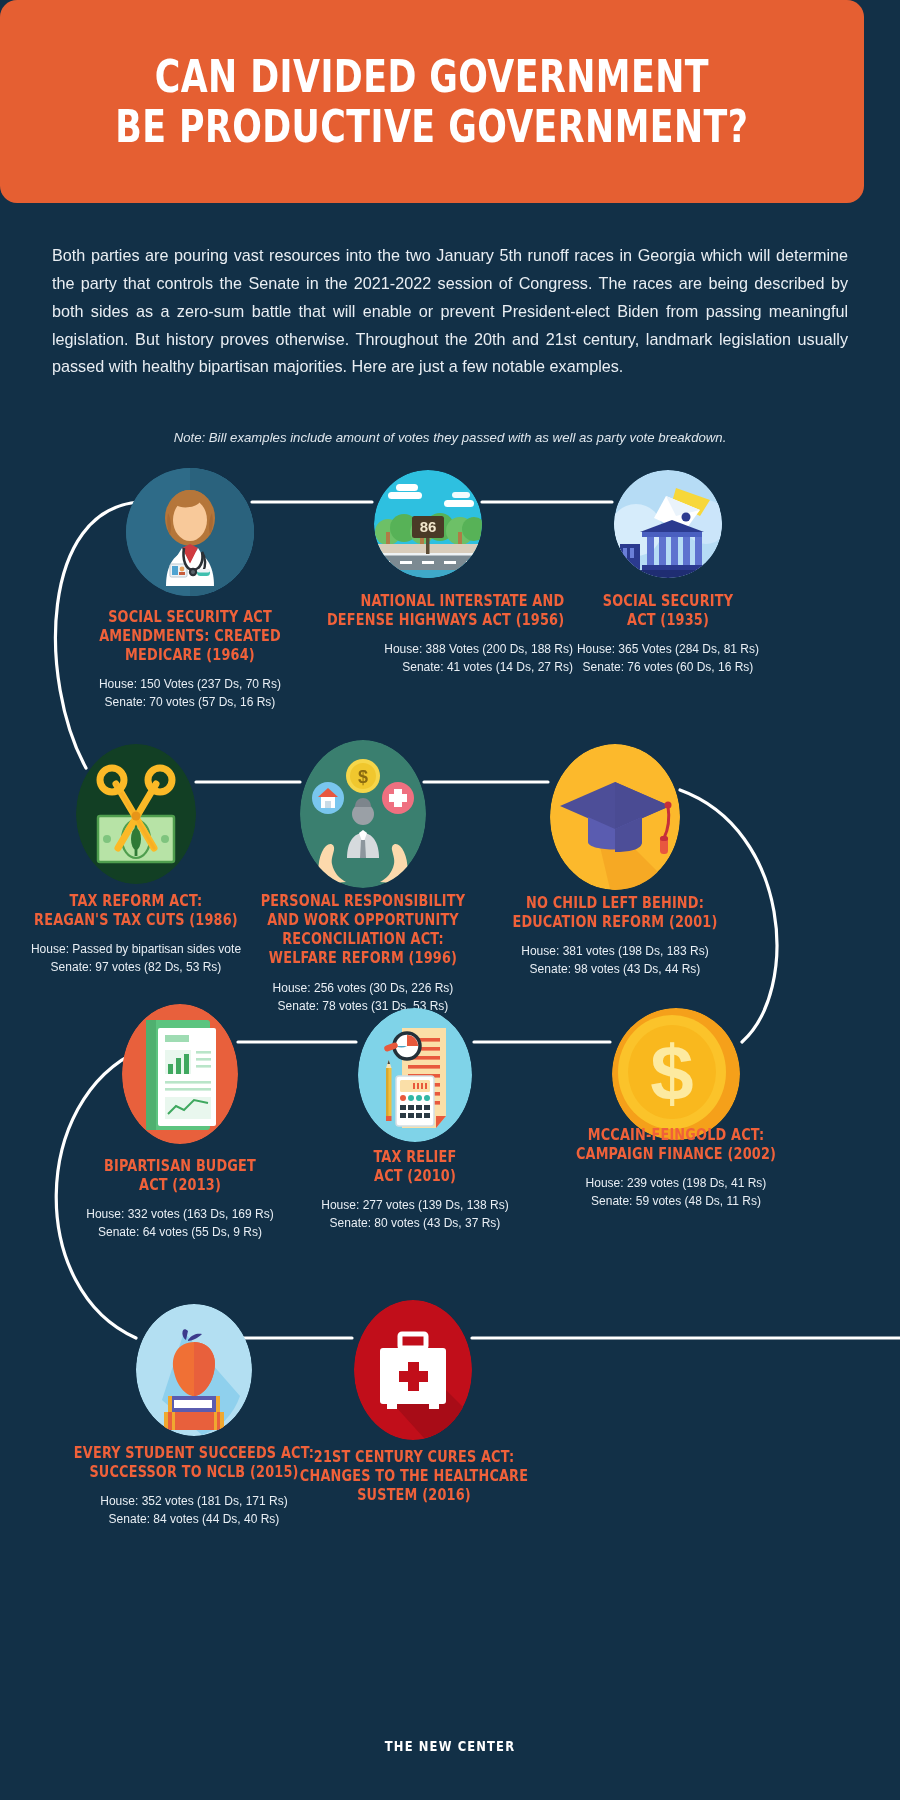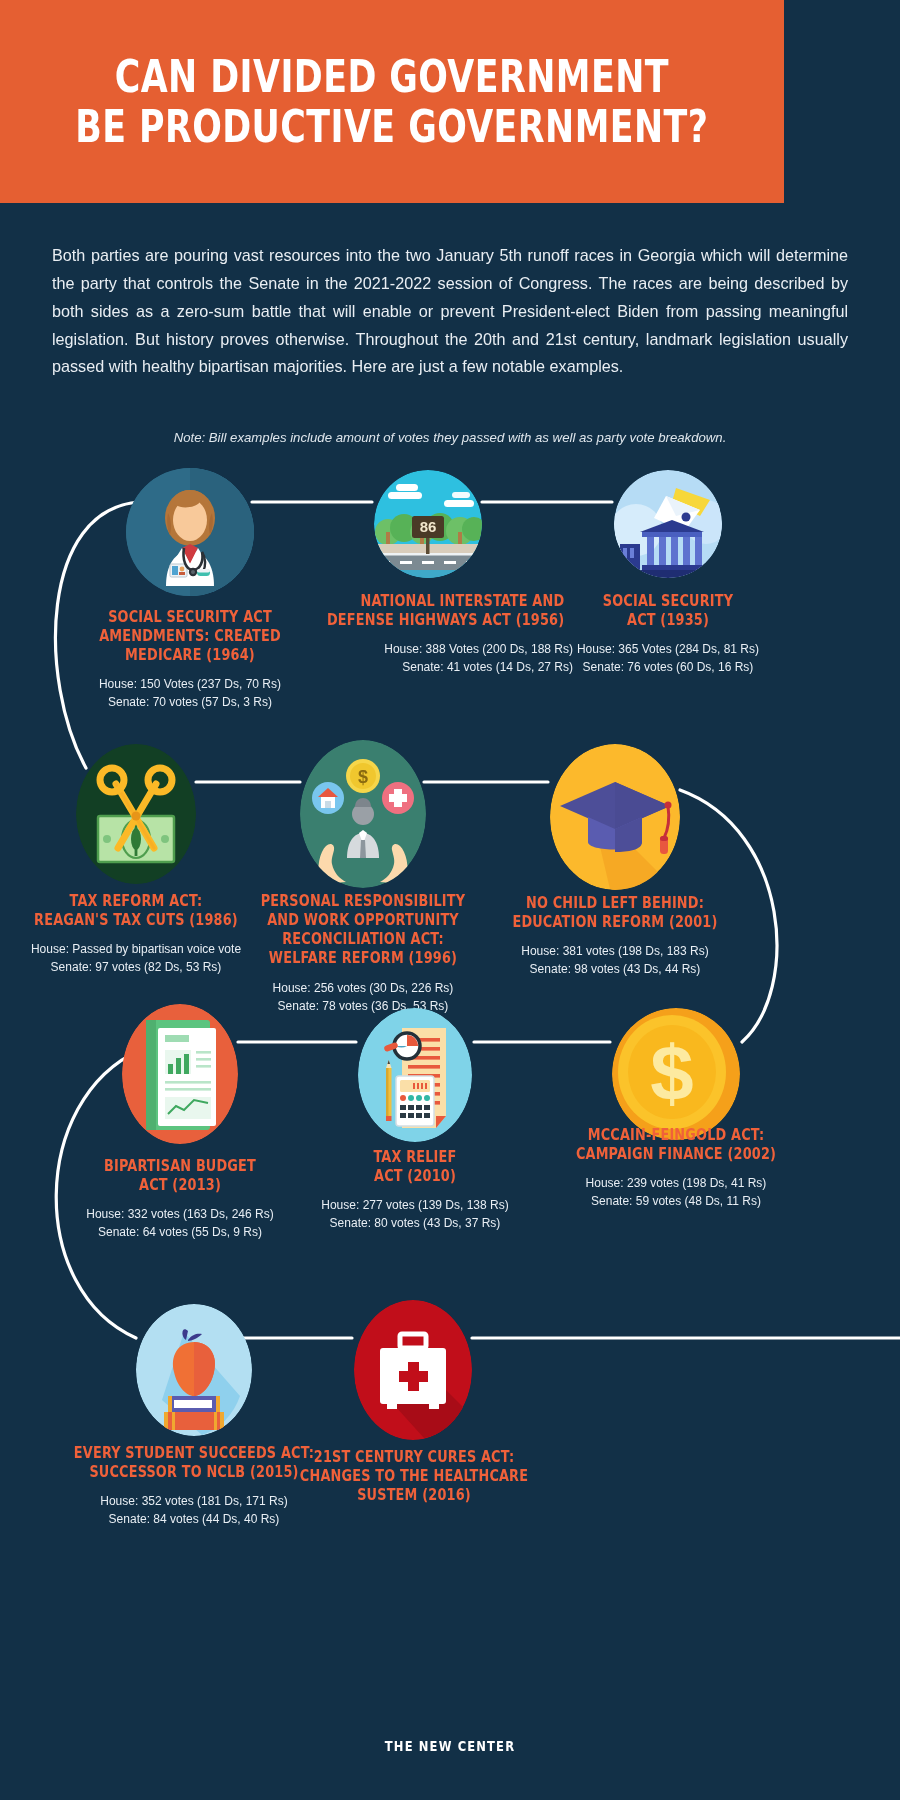--- a/index.html
+++ b/index.html
@@ -6,23 +6,23 @@
   html, body {
     width:900px; height:1800px;
     background:#123047;
     font-family:"Liberation Sans", sans-serif;
     overflow:hidden;
   }
   .page { position:relative; width:900px; height:1800px; background:#123047; }
 
   
   .header {
-    position:absolute; top:0; left:0; width:784px; height:203px;
+    position:absolute; top:0; left:0; width:864px; height:203px;
     background:#e55f32;
-    display:flex; align-items:center; justify-content:center;
+    display:flex; align-items:center; justify-content:center;border-radius:17px;
   }
   .header-title {
     color:#ffffff;
     font-family:"Liberation Sans Narrow","DejaVu Sans Condensed","Liberation Sans",sans-serif;
     font-weight:bold;
     font-size:44px;
     line-height:1.12;
     letter-spacing:0.5px;
     text-align:center;
     transform:scaleX(0.88);
@@ -144,21 +144,21 @@
       </svg>
     </div>
     <div class="cap" style="left:-66px; top:140px; width:260px;">
       <div class="bill-title">
         <span class="vline">SOCIAL SECURITY ACT</span>
         <span class="vline">AMENDMENTS: CREATED</span>
         <span class="vline">MEDICARE (1964)</span>
       </div>
       <div class="bill-votes">
         <span class="vline">House: 150 Votes (237 Ds, 70 Rs)</span>
-        <span class="vline">Senate: 70 votes (57 Ds, 3 Rs)</span>
+        <span class="vline">Senate: 70 votes (57 Ds, 16 Rs)</span>
       </div>
     </div>
   </div>
 
   <div class="node" style="left:374px; top:438px;">
     <div class="circle" style="width:108px;height:108px;">
       <svg viewBox="0 0 108 108" width="108" height="108">
         <defs>
             <clipPath id="hwclip">
               <circle cx="54" cy="54" r="54"></circle>
@@ -278,21 +278,21 @@
         <circle cx="84" cy="36" r="12" fill="none" stroke="#fbb927" stroke-width="7"></circle>
         <circle cx="60" cy="72" r="4.5" fill="#e79518"></circle>
       </svg>
     </div>
     <div class="cap" style="left:-62px; top:148px; width:244px;">
       <div class="bill-title">
         <span class="vline">TAX REFORM ACT:</span>
         <span class="vline">REAGAN'S TAX CUTS (1986)</span>
       </div>
       <div class="bill-votes">
-        <span class="vline">House: Passed by bipartisan voice vote</span>
+        <span class="vline">House: Passed by bipartisan sides vote</span>
         <span class="vline">Senate: 97 votes (82 Ds, 53 Rs)</span>
       </div>
     </div>
   </div>
 
   <div class="node" style="left:300px; top:708px;">
     <div class="circle" style="width:126px;height:148px;border-radius:50%;">
       <svg viewBox="0 0 126 148" width="126" height="148">
         <ellipse cx="63" cy="74" rx="63" ry="74" fill="#3a7f6f"></ellipse>
 
@@ -321,21 +321,21 @@
     </div>
     <div class="cap" style="left:-68px; top:152px; width:262px;">
       <div class="bill-title">
         <span class="vline">PERSONAL RESPONSIBILITY</span>
         <span class="vline">AND WORK OPPORTUNITY</span>
         <span class="vline">RECONCILIATION ACT:</span>
         <span class="vline">WELFARE REFORM (1996)</span>
       </div>
       <div class="bill-votes">
         <span class="vline">House: 256 votes (30 Ds, 226 Rs)</span>
-        <span class="vline">Senate: 78 votes (36 Ds, 53 Rs)</span>
+        <span class="vline">Senate: 78 votes (31 Ds, 53 Rs)</span>
       </div>
     </div>
   </div>
 
   <div class="node" style="left:550px; top:712px;">
     <div class="circle" style="width:130px;height:146px;border-radius:50%;">
       <svg viewBox="0 0 130 146" width="130" height="146">
         <ellipse cx="65" cy="73" rx="65" ry="73" fill="#fcb92c"></ellipse>
         <path d="M40 60 L120 140 A65 73 0 0 1 60 145 Z" fill="#f5a623" opacity="0.85"></path>
 
@@ -388,21 +388,21 @@
         <rect x="43" y="93" width="46" height="22" fill="#e9f7ee"></rect>
         <polyline points="46,110 54,102 62,106 72,96 86,99" fill="none" stroke="#3fa85f" stroke-width="2"></polyline>
       </svg>
     </div>
     <div class="cap" style="left:-66px; top:153px; width:248px;">
       <div class="bill-title">
         <span class="vline">BIPARTISAN BUDGET</span>
         <span class="vline">ACT (2013)</span>
       </div>
       <div class="bill-votes">
-        <span class="vline">House: 332 votes (163 Ds, 246 Rs)</span>
+        <span class="vline">House: 332 votes (163 Ds, 169 Rs)</span>
         <span class="vline">Senate: 64 votes (55 Ds, 9 Rs)</span>
       </div>
     </div>
   </div>
 
   <div class="node" style="left:358px; top:976px;">
     <div class="circle" style="width:114px;height:134px;border-radius:50%;">
       <svg viewBox="0 0 114 134" width="114" height="134">
         <ellipse cx="57" cy="67" rx="57" ry="67" fill="#7fd3e8"></ellipse>
 

